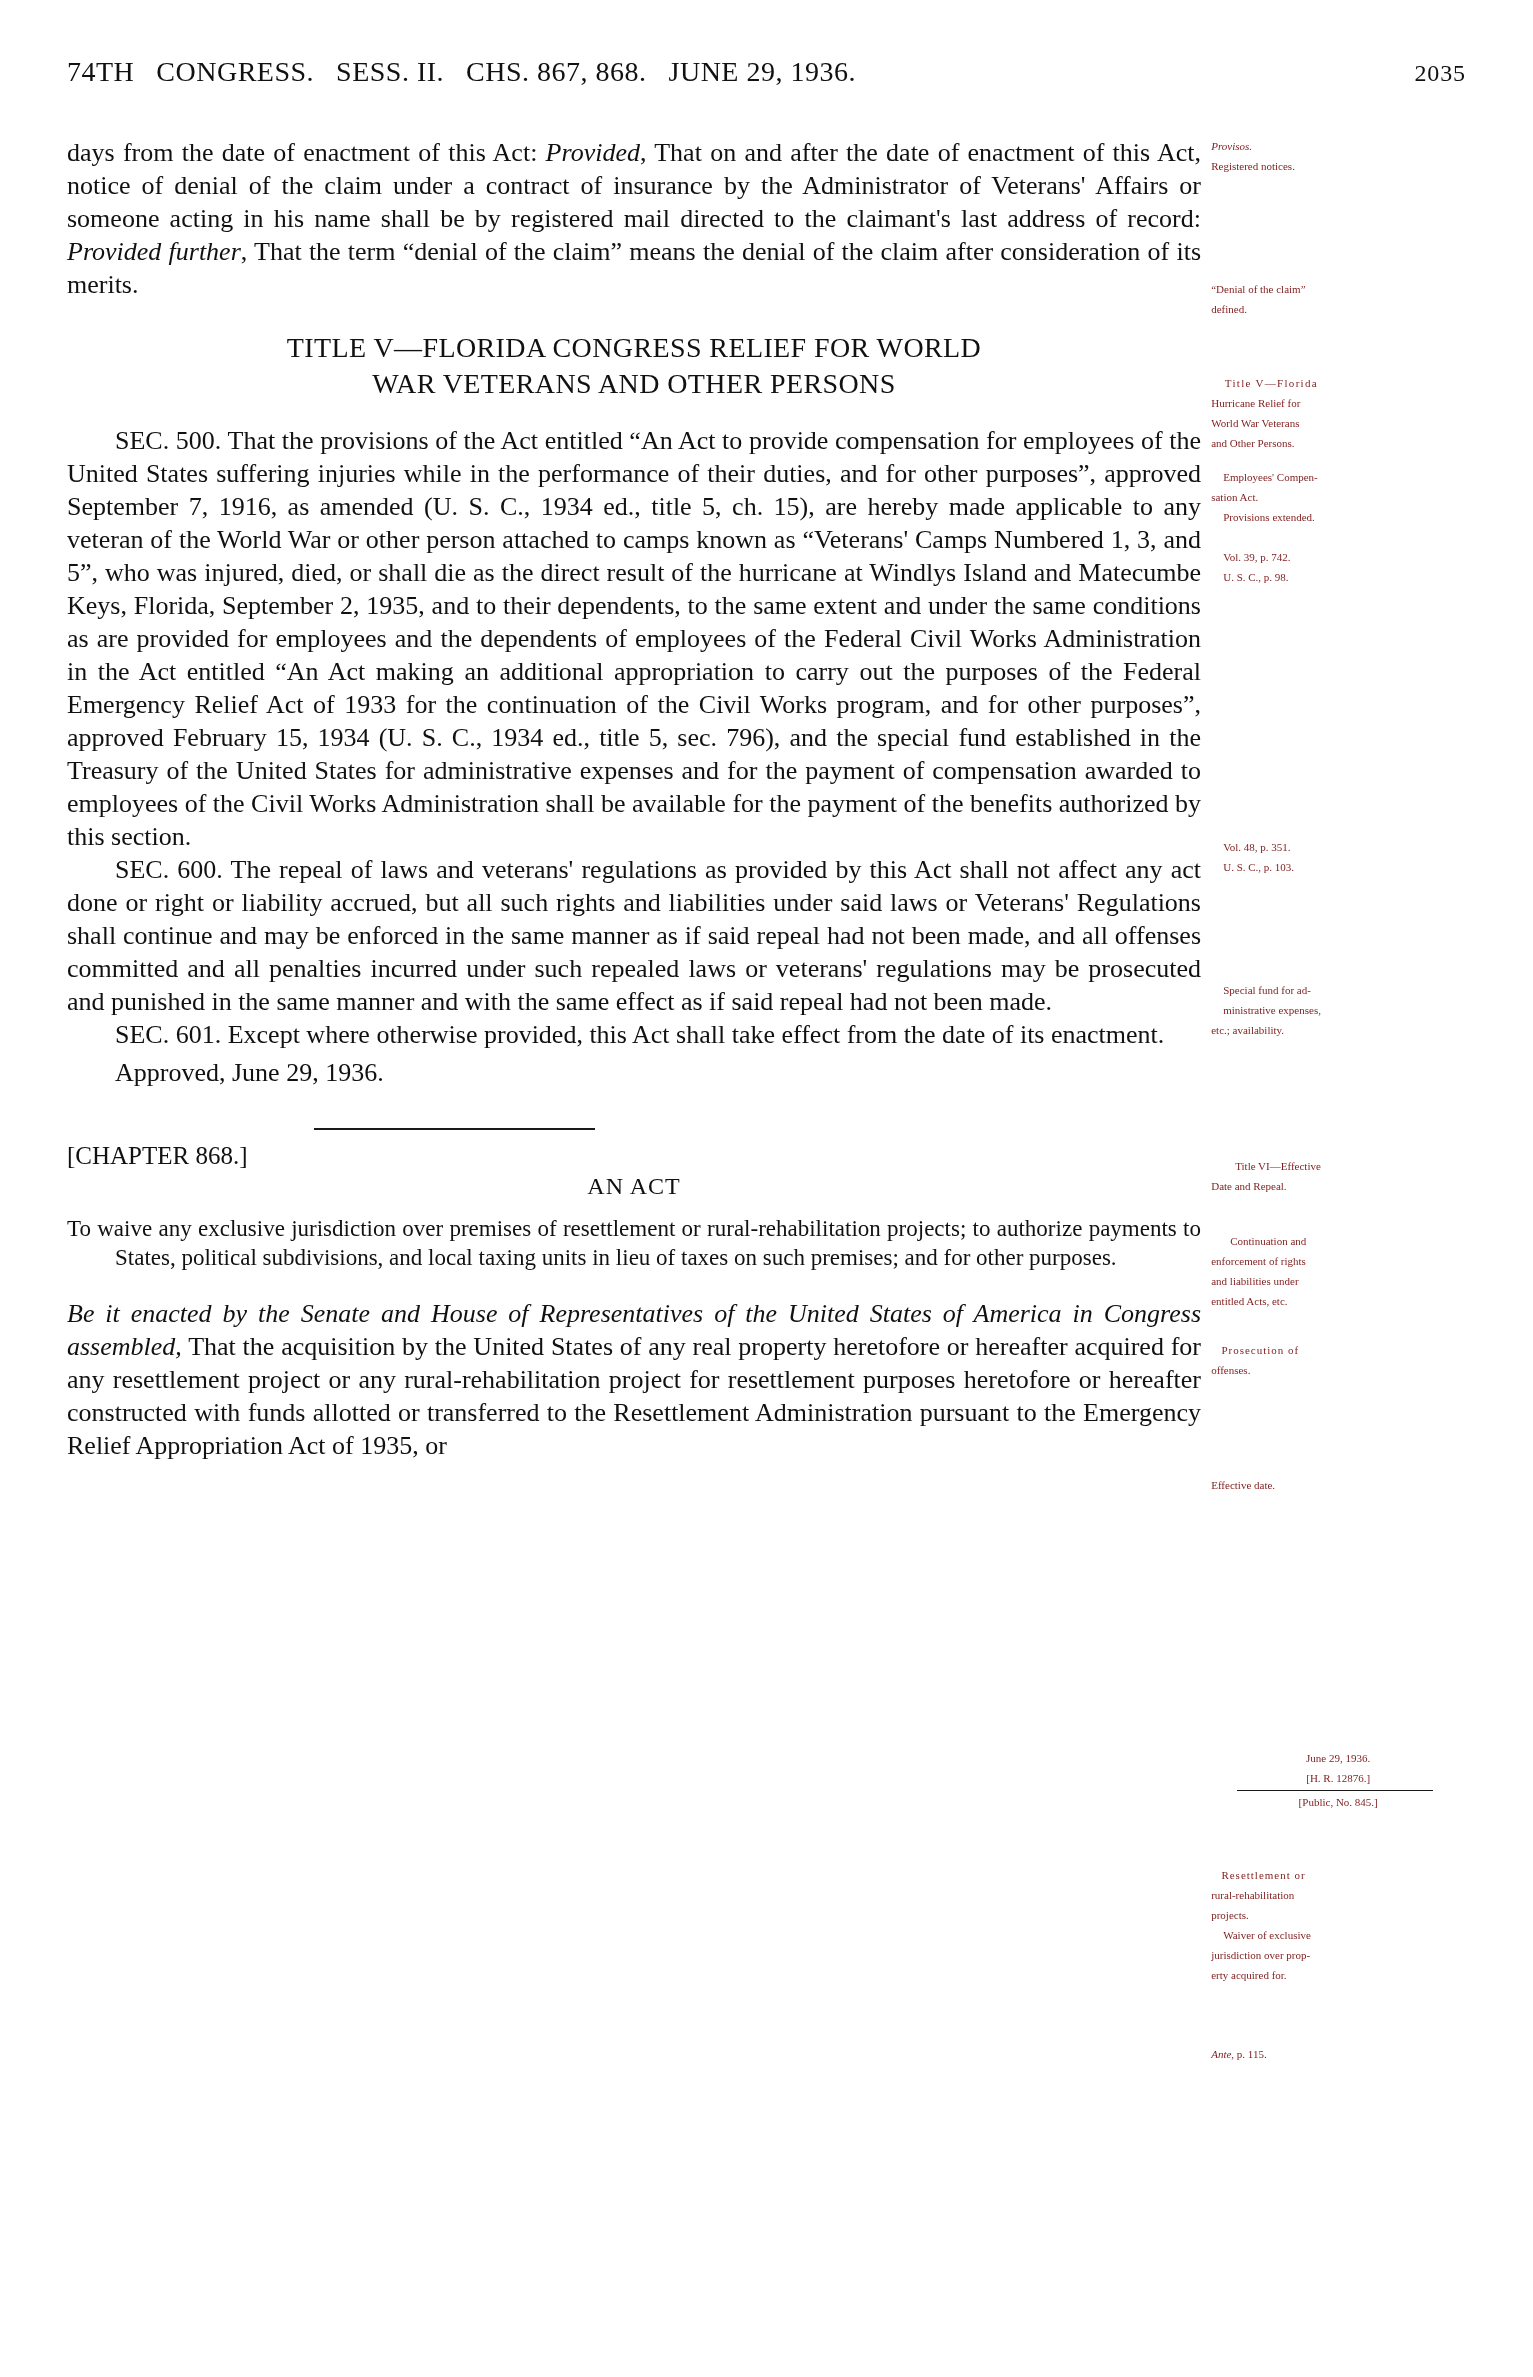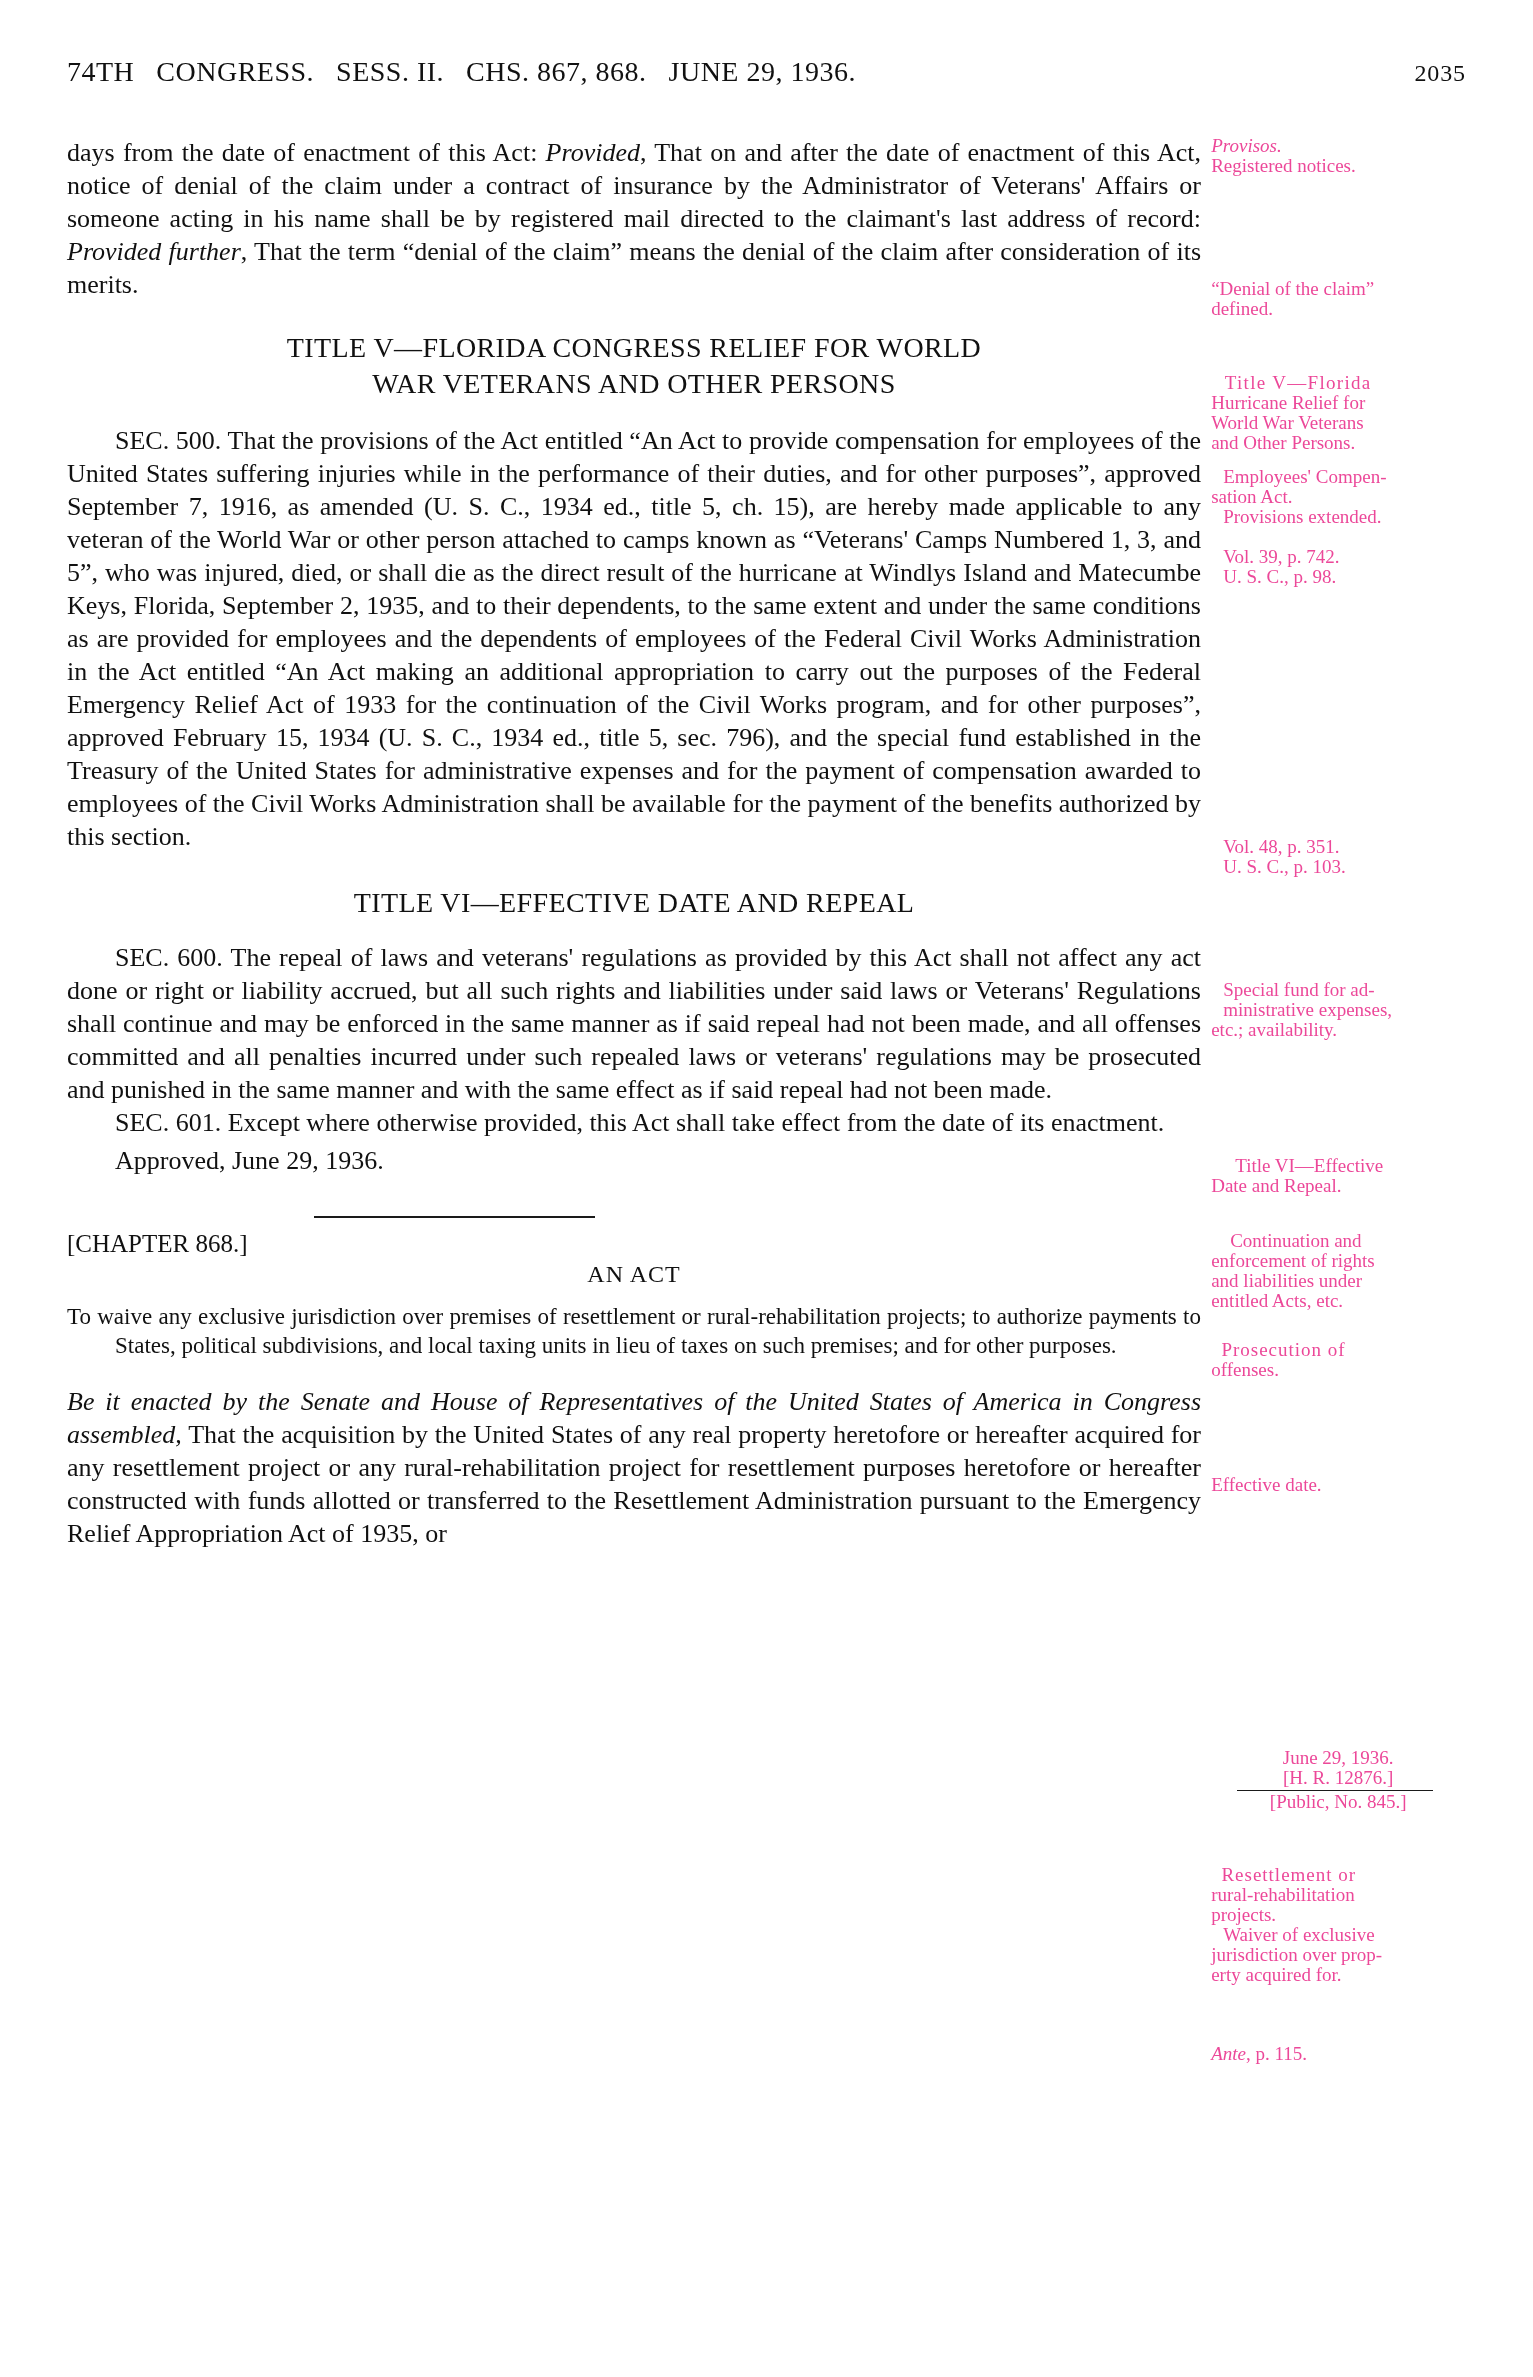--- a/index.html
+++ b/index.html
@@ -139,24 +139,24 @@
     margin-top: 25.6px;
   }
   .enact .lead {
     font-style: italic;
   }
 
   
   .sidenote {
     position: absolute;
     width: 254px;
-    font-size: 19px;
+    font-size: 11px;
     line-height: 20px;
     text-align: left;
-    color: #ec4899;
+    color: #7f1d1d;
   }
   .sidenote .ital { font-style: italic; }
   .sidenote.center { text-align: center; }
   .sn-rule {
     border-top: 1.7px solid #1a1a1a;
     width: 196px;
     margin: 1.7px 0 1.7px 25.6px;
   }
 </style>
 </head>
@@ -178,21 +178,20 @@
 
         <p class="para">days from the date of enactment of this Act: <span class="ital">Provided</span>, That on and after the date of enactment of this Act, notice of denial of the claim under a contract of insurance by the Administrator of Veterans' Affairs or someone acting in his name shall be by registered mail directed to the claimant's last address of record: <span class="ital">Provided further</span>, That the term “denial of the claim” means the denial of the claim after consideration of its merits.</p>
 
         <div class="title-head two-line">
           <div>TITLE V—FLORIDA CONGRESS RELIEF FOR WORLD</div>
           <div>WAR VETERANS AND OTHER PERSONS</div>
         </div>
 
         <p class="para indent"><span class="smcap">SEC. 500.</span> <span>That the provisions of the Act entitled “An Act to provide compensation for employees of the United States suffering injuries while in the performance of their duties, and for other purposes”, approved September 7, 1916, as amended (U. S. C., 1934 ed., title 5, ch. 15), are hereby made applicable to any veteran of the World War or other person attached to camps known as “Veterans' Camps Numbered 1, 3, and 5”, who was injured, died, or shall die as the direct result of the hurricane at Windlys Island and Matecumbe Keys, Florida, September 2, 1935, and to their dependents, to the same extent and under the same conditions as are provided for employees and the dependents of employees of the Federal Civil Works Administration in the Act entitled “An Act making an additional appropriation to carry out the purposes of the Federal Emergency Relief Act of 1933 for the continuation of the Civil Works program, and for other purposes”, approved February 15, 1934 (U. S. C., 1934 ed., title 5, sec. 796), and the special fund established in the Treasury of the United States for administrative expenses and for the payment of compensation awarded to employees of the Civil Works Administration shall be available for the payment of the benefits authorized by this section.</span></p>
 
-        <div class="title-head-single">TITLE VI—EFFECTIVE DATE AND REPEAL</div>
 
         <p class="para indent"><span class="smcap">SEC. 600.</span> <span>The repeal of laws and veterans' regulations as provided by this Act shall not affect any act done or right or liability accrued, but all such rights and liabilities under said laws or Veterans' Regulations shall continue and may be enforced in the same manner as if said repeal had not been made, and all offenses committed and all penalties incurred under such repealed laws or veterans' regulations may be prosecuted and punished in the same manner and with the same effect as if said repeal had not been made.</span></p>
 
         <p class="para indent"><span class="smcap">SEC. 601.</span> <span>Except where otherwise provided, this Act shall take effect from the date of its enactment.</span></p>
 
         <p class="approved">Approved, June 29, 1936.</p>
 
         <div class="rule"></div>
 
         <div class="chapter-line">[CHAPTER 868.]</div>

